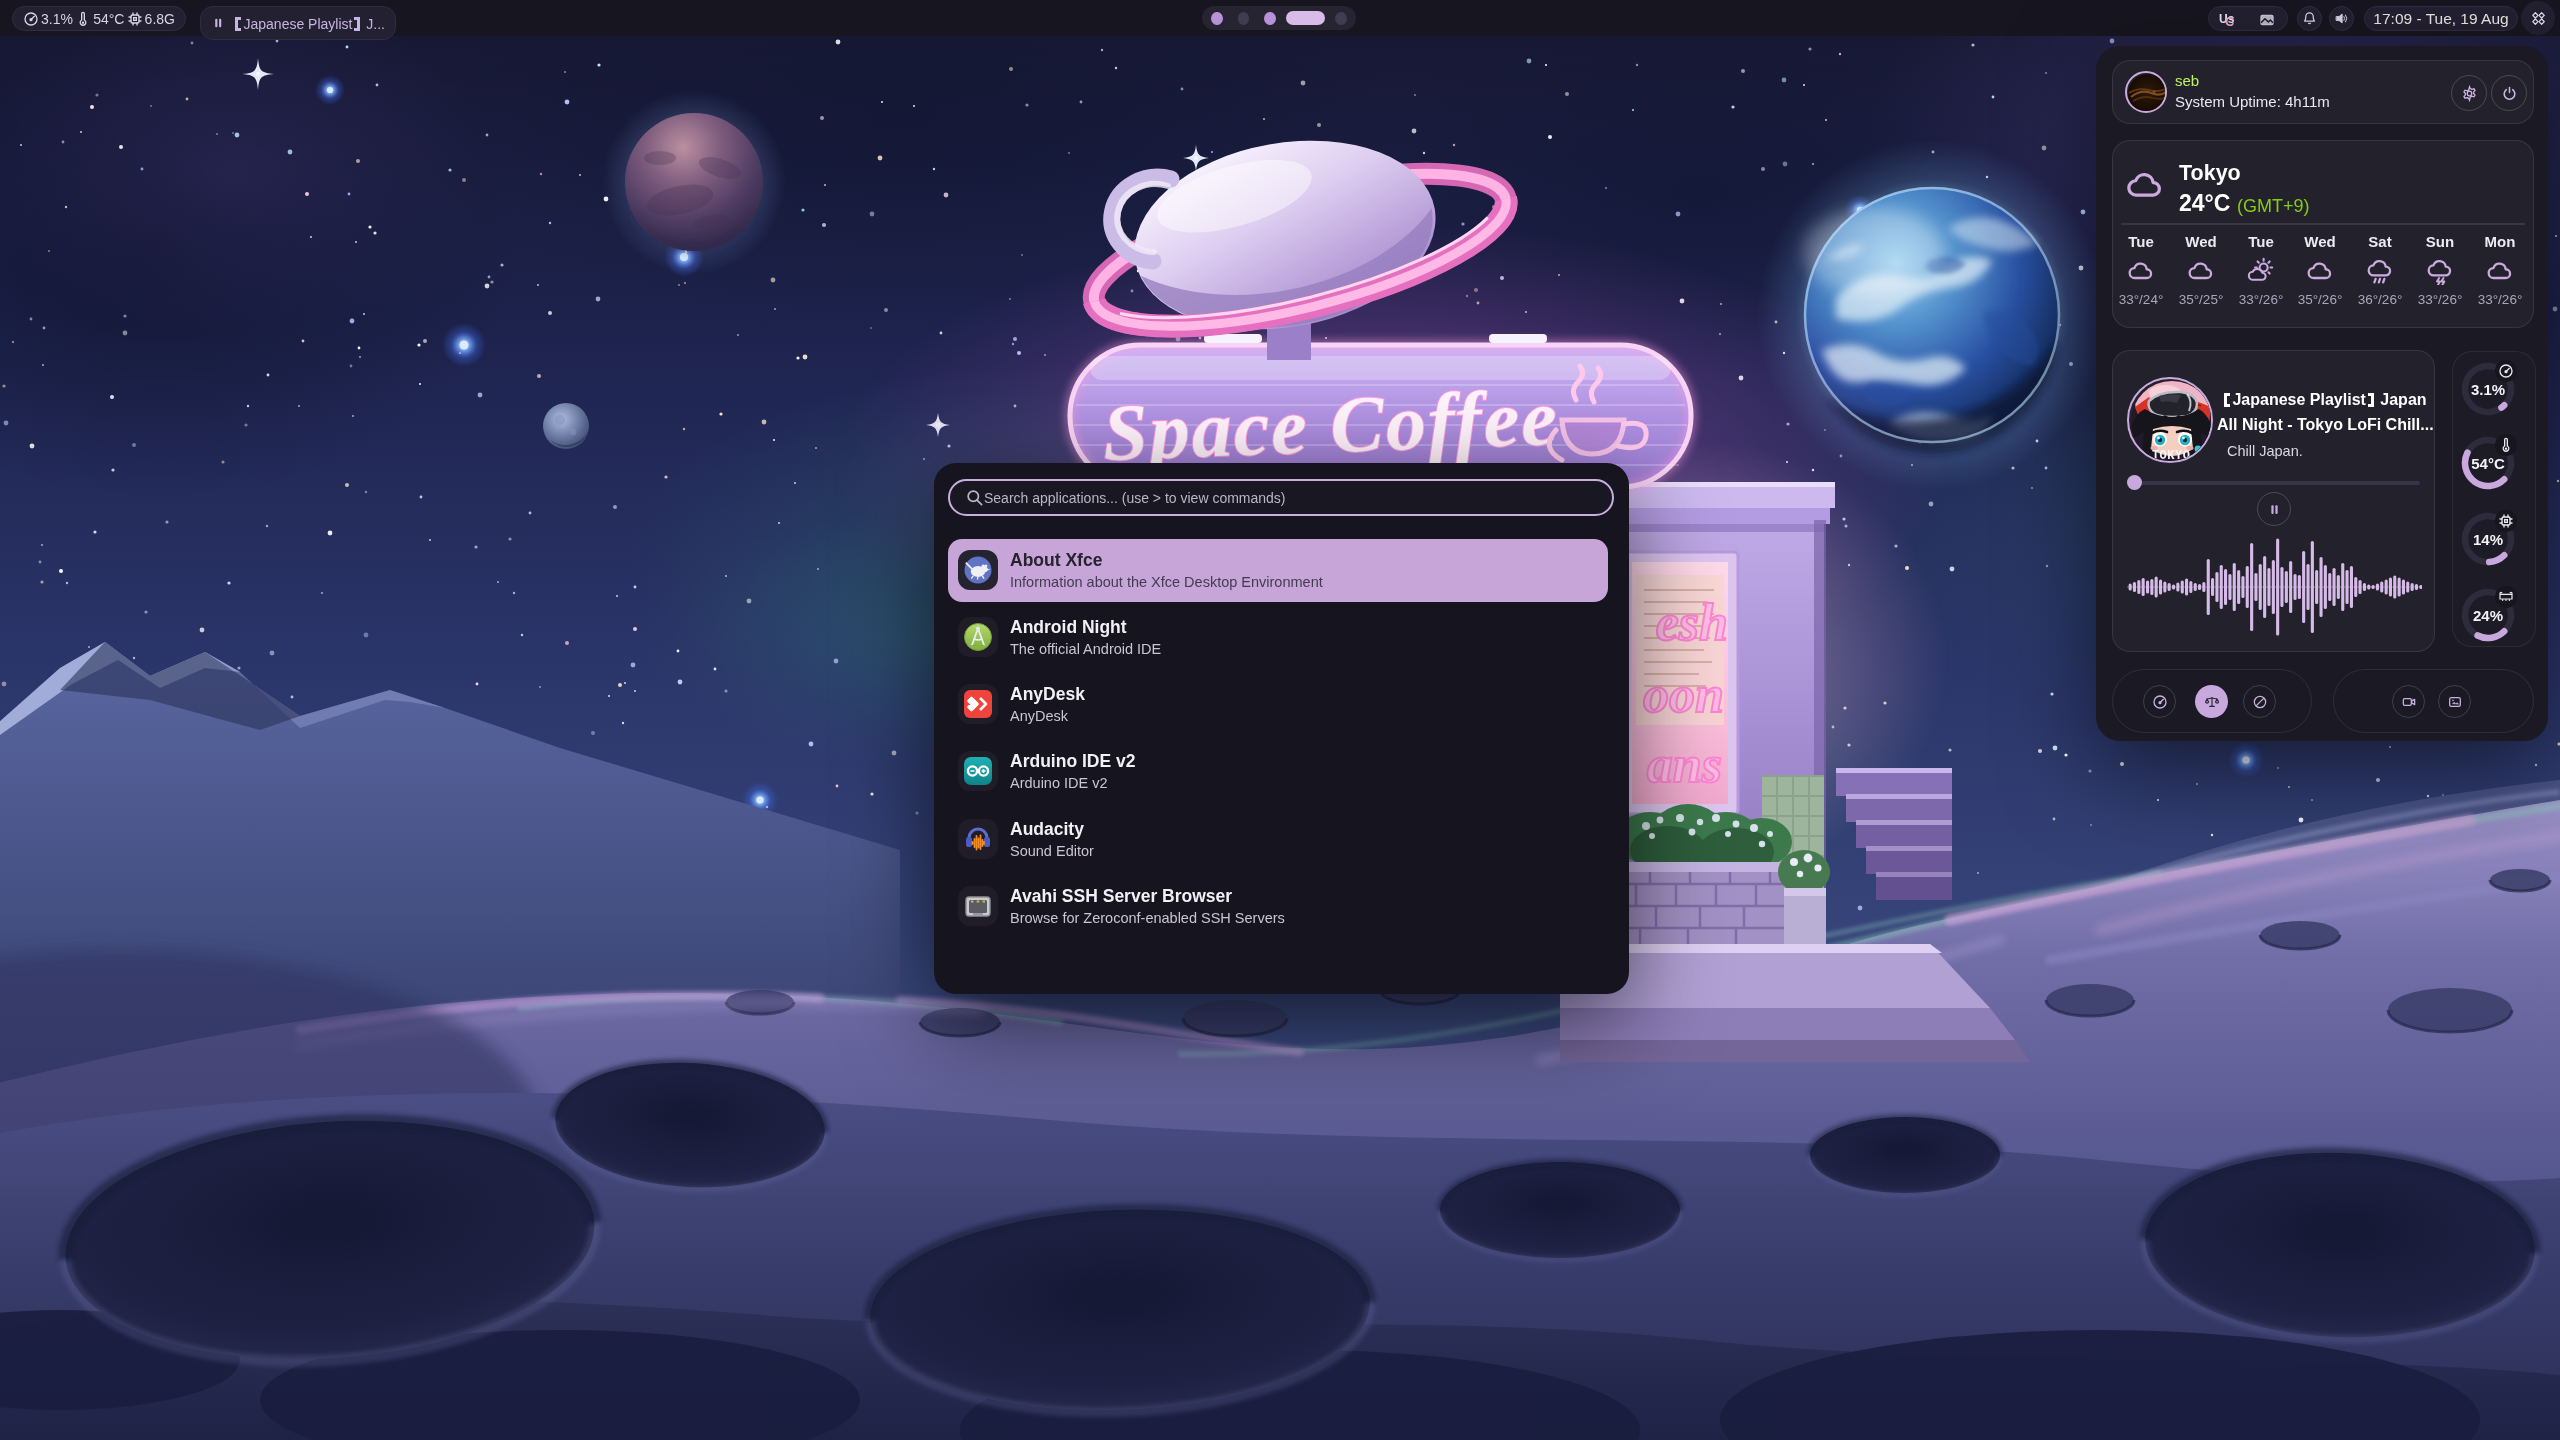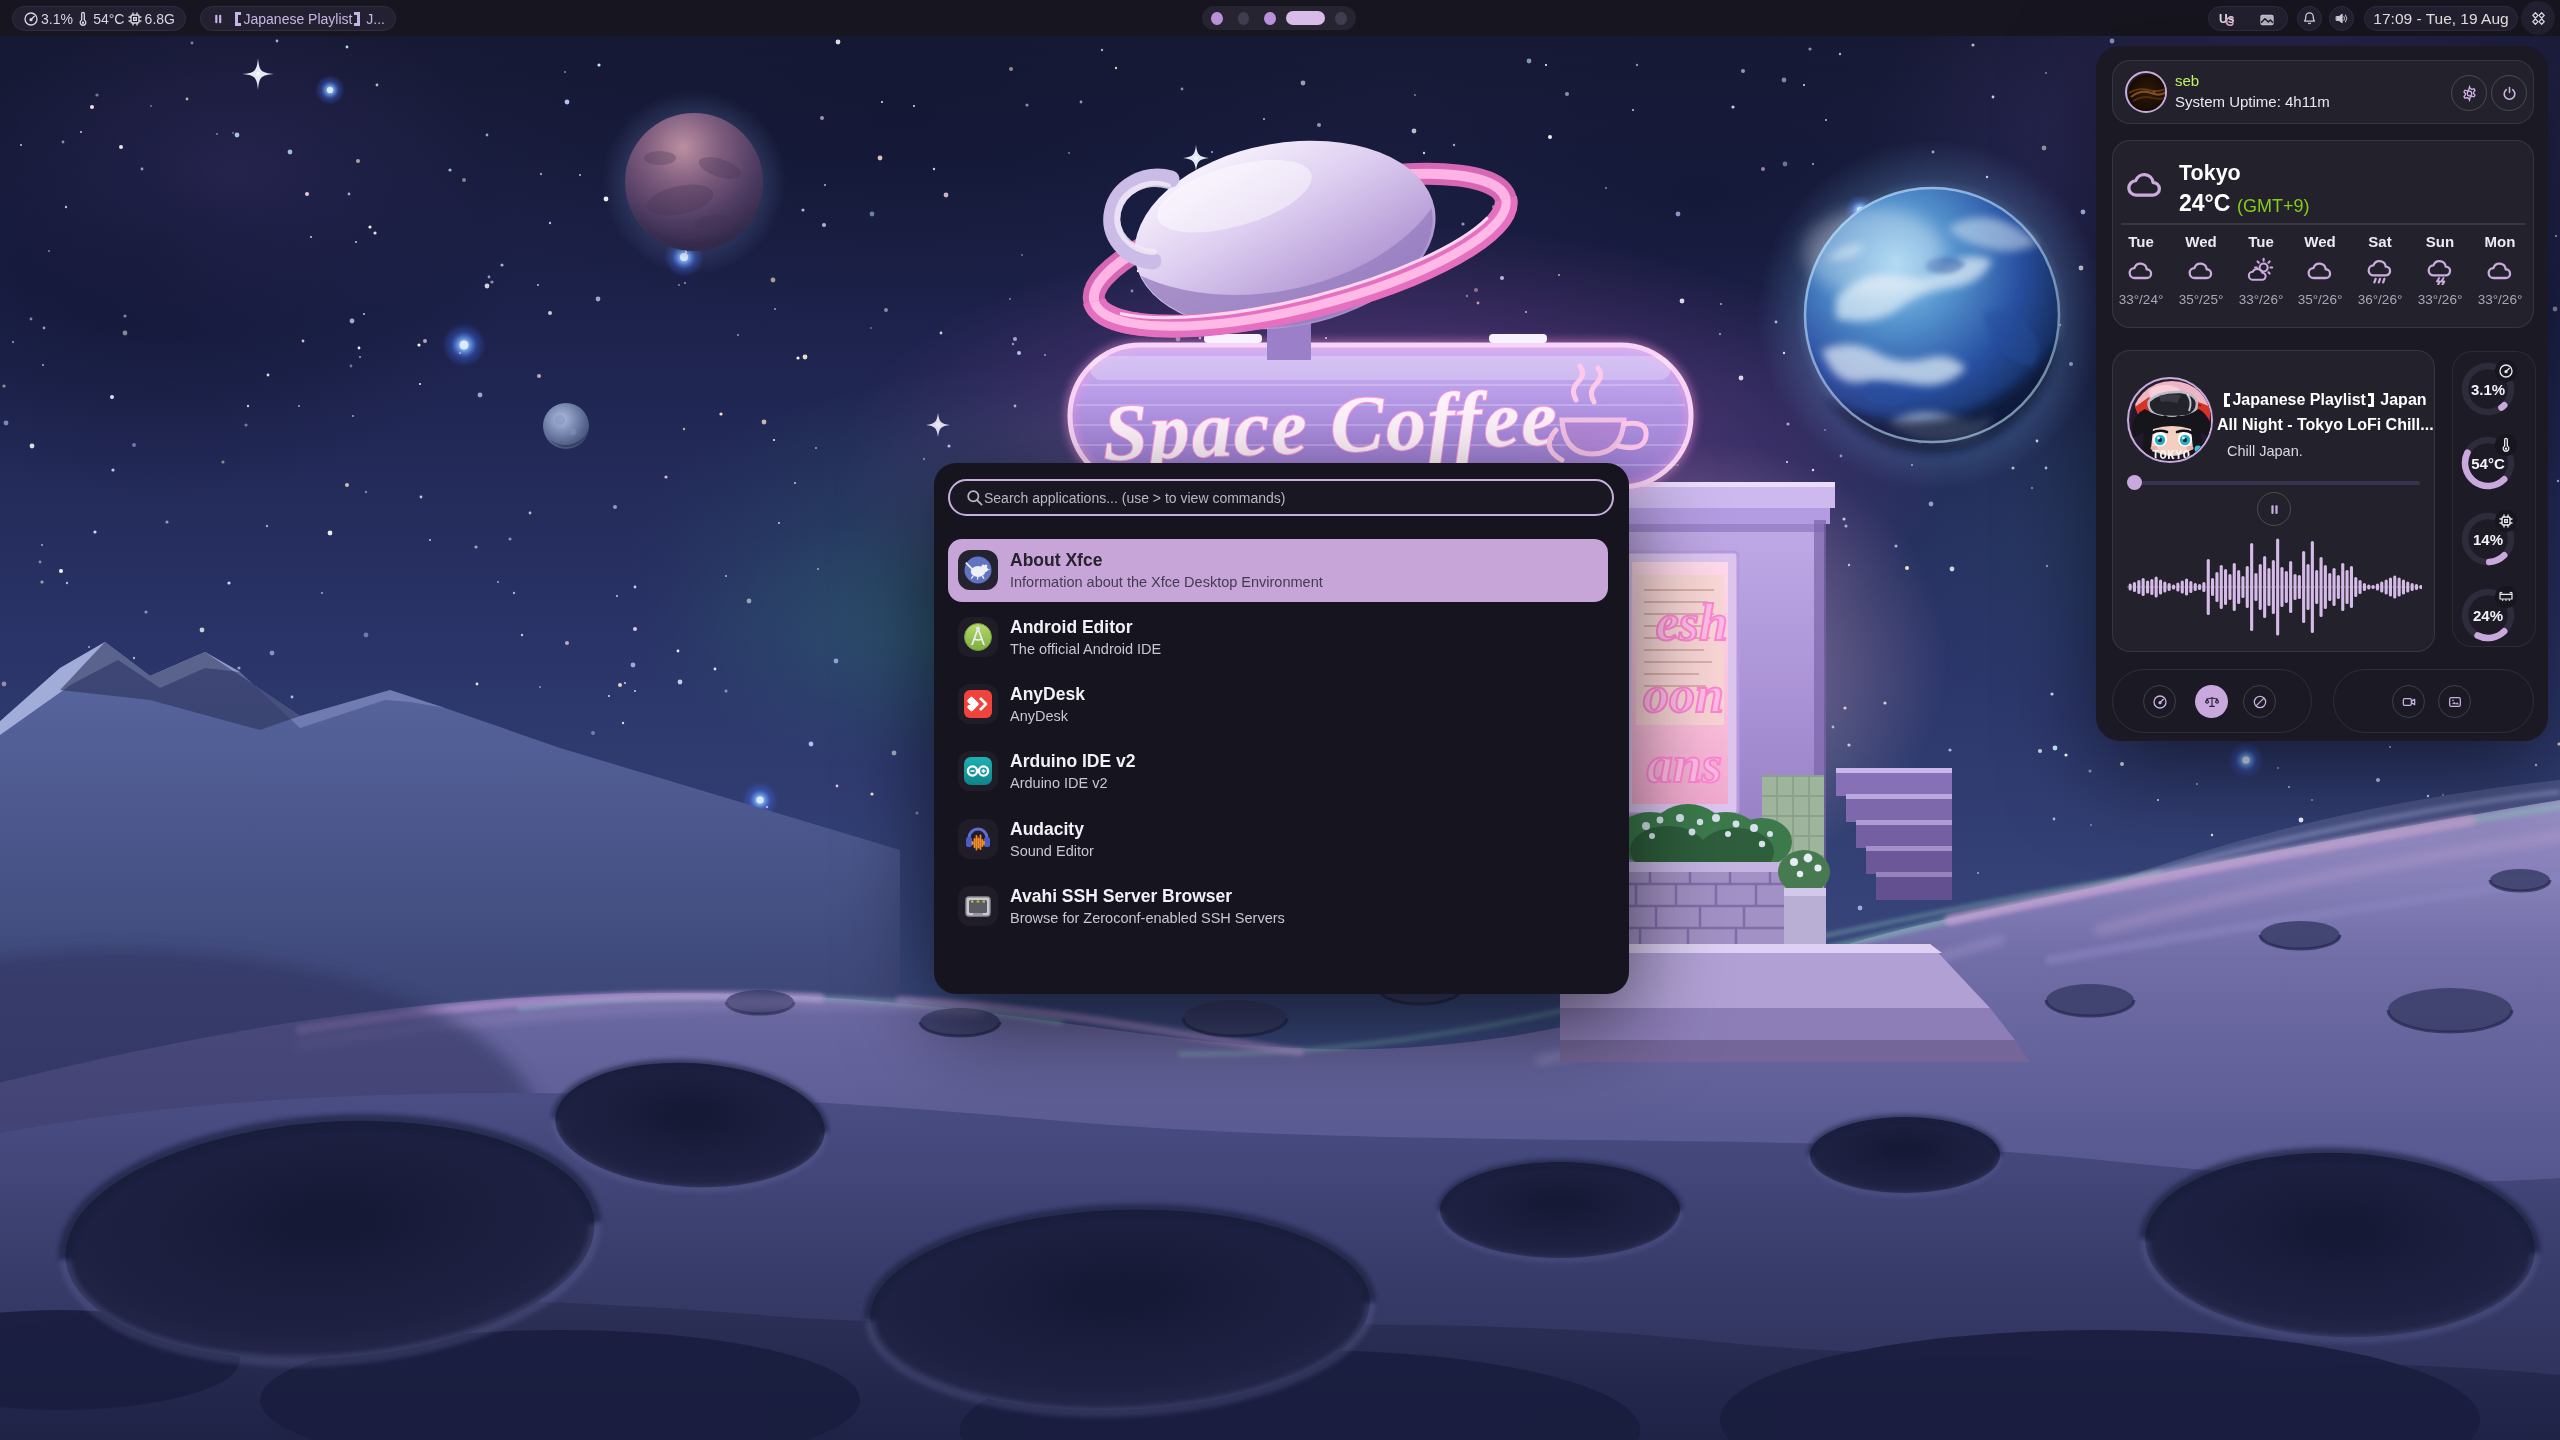--- a/index.html
+++ b/index.html
@@ -1161,21 +1161,21 @@
           <circle cx="12" cy="17.5" r="1.8" fill="#d8d5e2" stroke="none"></circle>
         </svg>
         <span>54°C</span>
         <svg viewBox="0 0 24 24" fill="none" stroke="#d8d5e2" stroke-width="2" stroke-linecap="round">
           <rect x="6" y="6" width="12" height="12" rx="2"></rect>
           <rect x="10" y="10" width="4" height="4"></rect>
           <path d="M9 6V3 M15 6V3 M9 21v-3 M15 21v-3 M6 9H3 M6 15H3 M21 9h-3 M21 15h-3"></path>
         </svg>
         <span>6.8G</span>
       </div>
-<div class="tpill" style="left:200px;width:196px;color:#c6b5e2;gap:8px;padding:7px 10px;font-size:14px;overflow:hidden">
+<div class="tpill" style="left:200px;width:196px;color:#c6b5e2;gap:8px;padding:16px 10px;font-size:14px;overflow:hidden">
         <svg viewBox="0 0 24 24" fill="#c6b5e2">
           <rect x="7" y="5" width="3.6" height="14" rx="1.6"></rect>
           <rect x="13.4" y="5" width="3.6" height="14" rx="1.6"></rect>
         </svg>
         <span style="white-space:nowrap"><span class="cjl"></span>Japanese Playlist<span class="cjr"></span> J...</span>
       </div>
 <div id="wsbar">
         <span class="wsd"></span>
         <span class="wsd off"></span>
         <span class="wsd"></span>
@@ -1249,21 +1249,21 @@
 <circle cx="20" cy="20" r="13.5" fill="url(#agr)"></circle>
             <circle cx="20" cy="20" r="13.5" fill="none" stroke="#6f9c38" stroke-width="1"></circle>
 <g stroke="#e8eef2" stroke-width="1.8" fill="none" stroke-linecap="round">
               <path d="M20 11.5 L14 28"></path>
               <path d="M20 11.5 L26 28"></path>
               <path d="M16.2 22 a6.5 4.5 0 0 0 7.6 0"></path>
             </g>
 <circle cx="20" cy="11.5" r="2" fill="#dde7ee"></circle>
             <path d="M13 28.5 a2 1.2 0 0 0 3 0 z M24 28.5 a2 1.2 0 0 0 3 0 z" fill="#5c6e71"></path>
           </svg></div>
-        <div class="rtitle">Android Editor</div>
+        <div class="rtitle">Android Night</div>
         <div class="rsub">The official Android IDE</div>
       </div>
       <div class="lrow" style="top:210px">
         <div class="ribox"><svg viewBox="0 0 40 40">
             <rect x="6" y="6" width="28" height="28" rx="6" fill="#ef433b"></rect>
 <g fill="none" stroke="#ffffff" stroke-width="2.6" stroke-linejoin="round">
               <path d="M13.5 14 L19.5 20 L13.5 26 L10.5 23 L13.5 20 L10.5 17 Z" fill="#ffffff"></path>
               <path d="M22 14 L28 20 L22 26"></path>
             </g>
           </svg></div>

